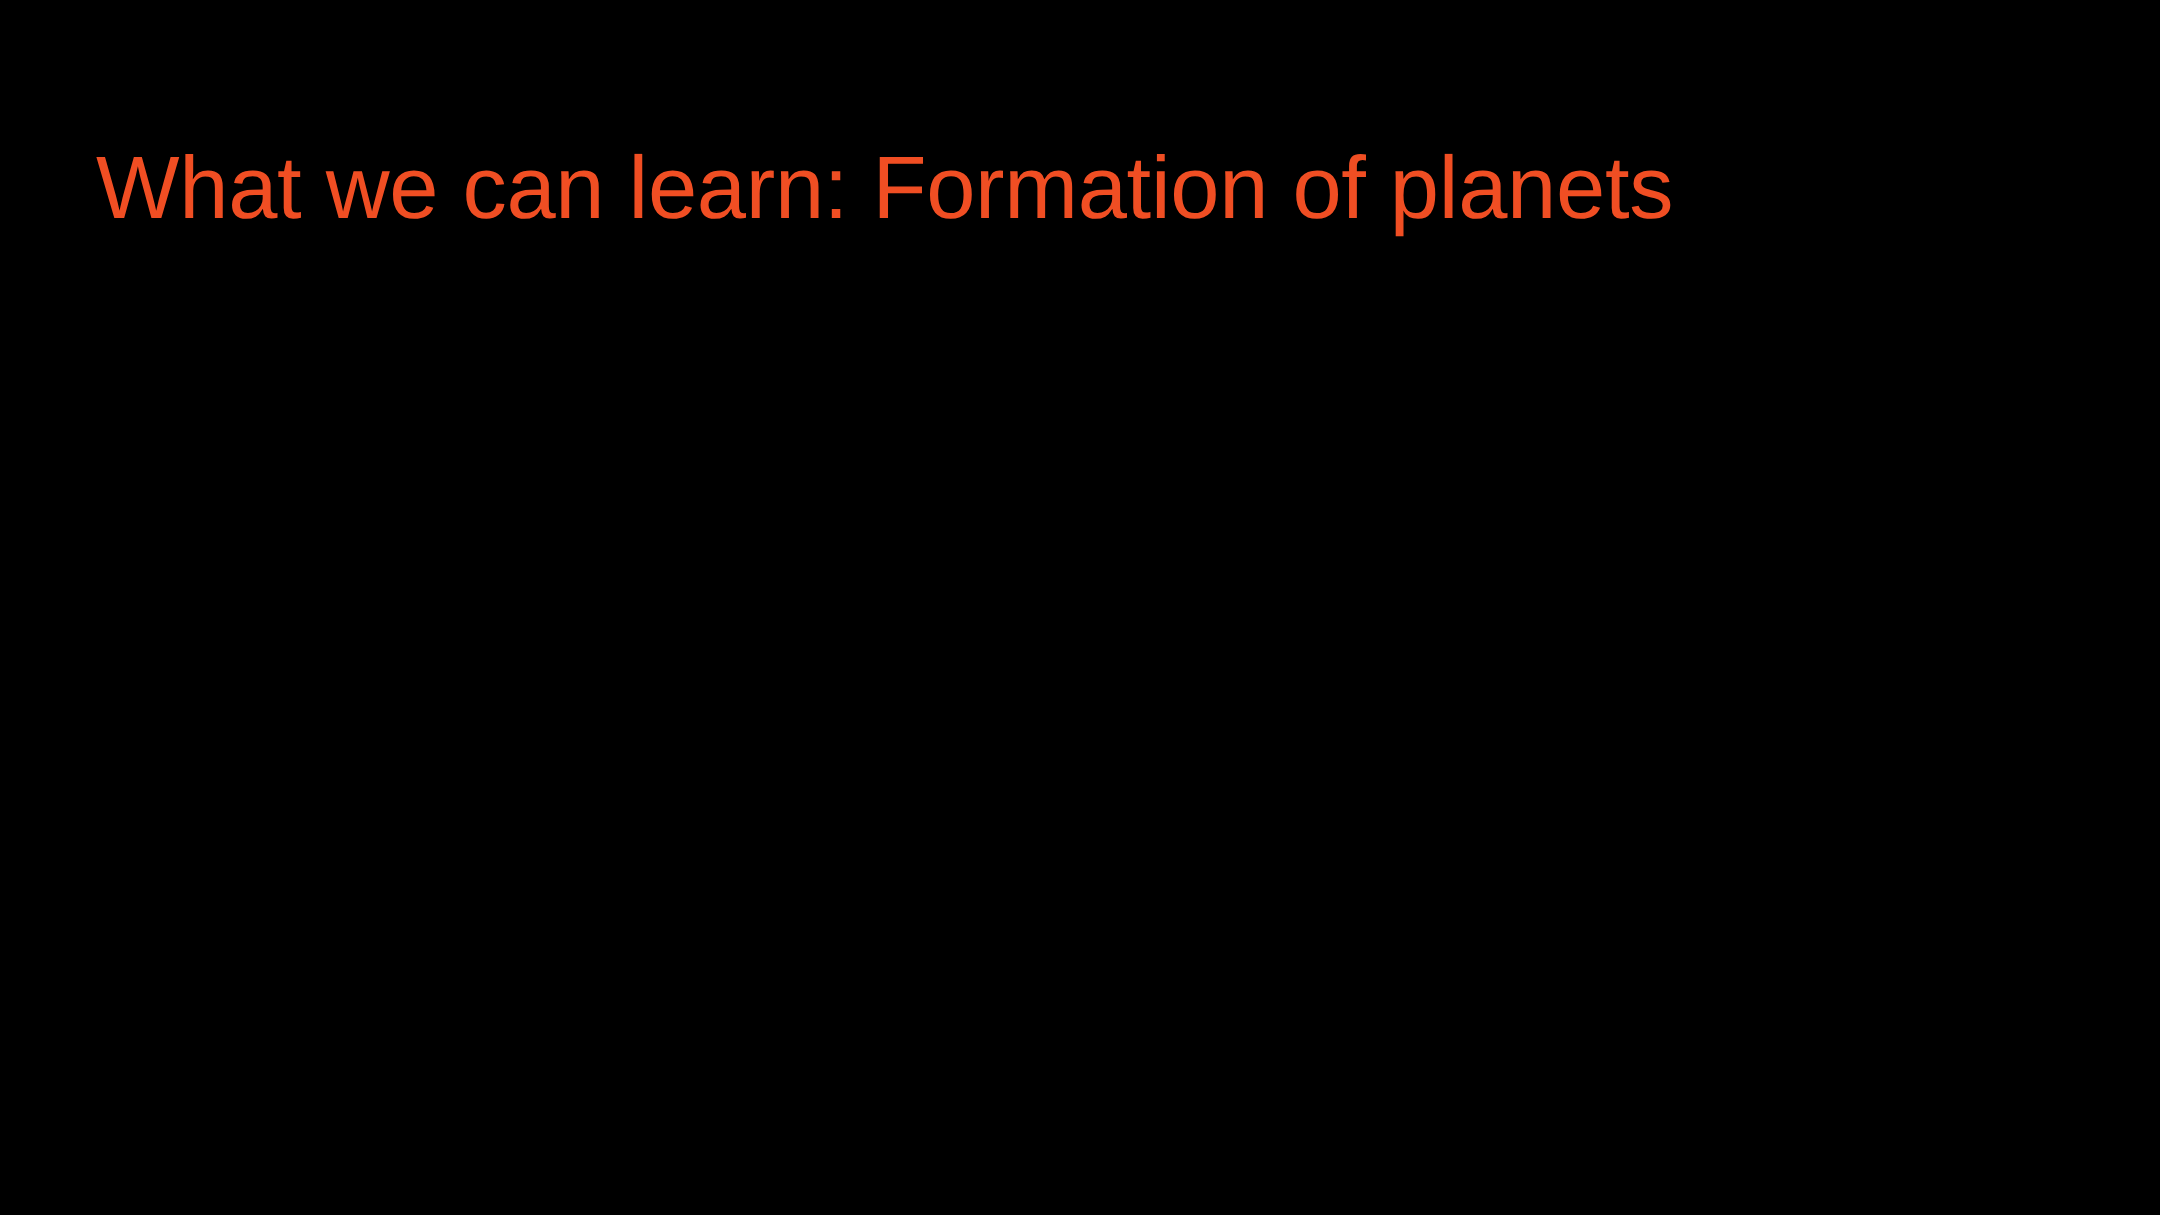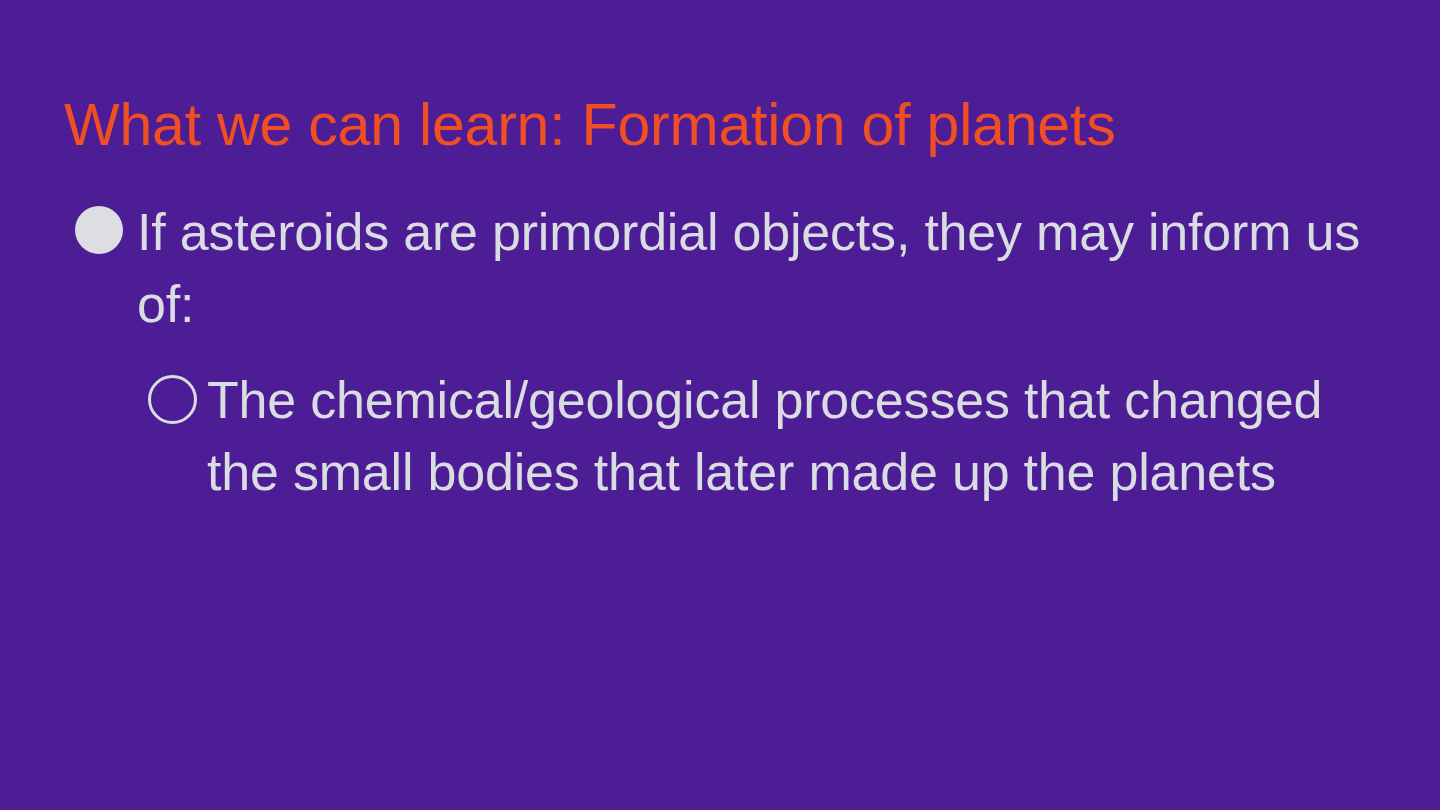--- a/index.html
+++ b/index.html
@@ -12,21 +12,21 @@
     overflow: hidden;
     background: #1c4486;
     font-family: "Liberation Sans", sans-serif;
     -webkit-font-smoothing: antialiased;
   }
 
   .slide {
     position: relative;
     width: 1440px;
     height: 810px;
-    background: #4c1d95;
+    background: #000000;
     box-sizing: border-box;
   }
 
   
   .slide-title {
     position: absolute;
     left: 64px;
     top: 90px;
     width: 1300px;
     font-size: 59px;
@@ -91,27 +91,14 @@
     display: block;
   }
 </style>
 </head>
 <body>
 
 <div class="slide">
 
   <div class="slide-title">What we can learn: Formation of planets</div>
 
-  <div class="body-area">
-
-    <div class="bullet-l1">
-      <span class="marker-filled"></span>
-      <span class="bullet-text">If asteroids are primordial objects, they may inform us of:</span>
-    </div>
-
-    <div class="bullet-l2">
-      <span class="marker-hollow"></span>
-      <span class="bullet-text">The chemical/geological processes that changed the small bodies that later made up the planets</span>
-    </div>
-
-  </div>
 
 </div>
 
 </body></html>

